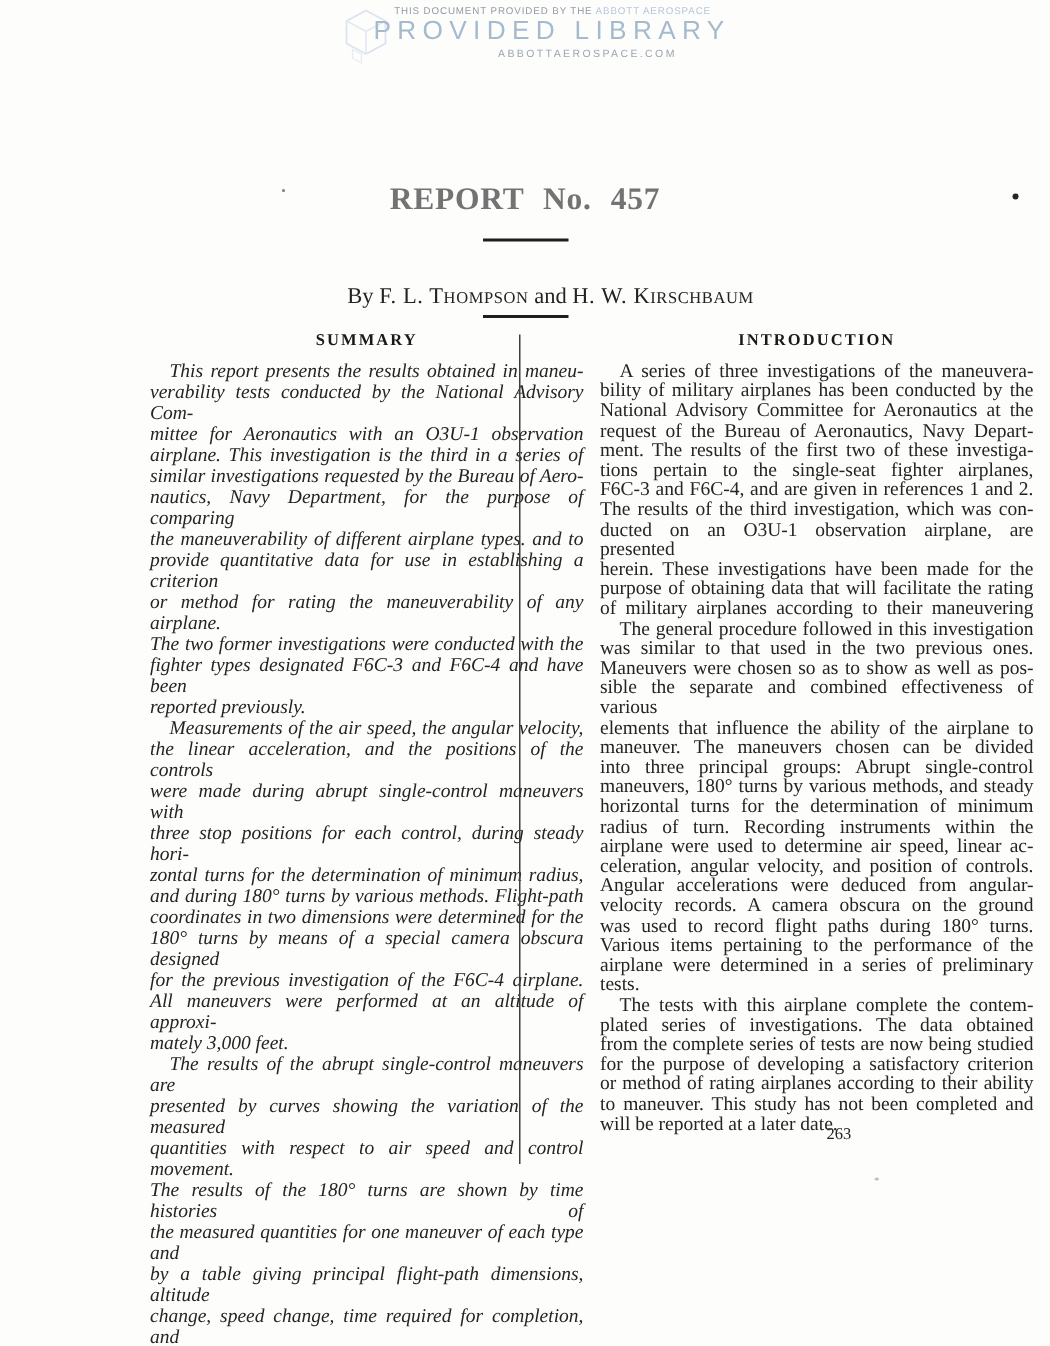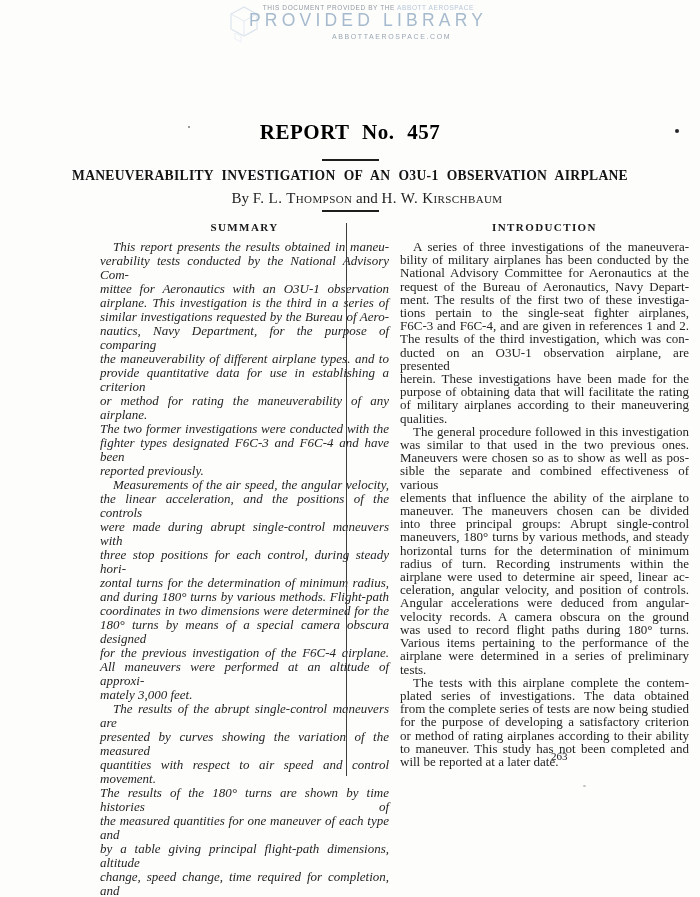--- a/index.html
+++ b/index.html
@@ -37,21 +37,21 @@
     color:#9aa6b3; white-space:nowrap;
   }
   .wm-logo { position:absolute; top:5px; left:229px; opacity:0.85; }
 
   
   .report-no {
     position:absolute; top:120px; left:0; width:700px;
     text-align:center;
     font-size:21px; font-weight:bold;
     word-spacing:7px; letter-spacing:0.5px;
-    color:#000000; white-space:nowrap;
+    color:#737373; white-space:nowrap;
   }
   .rule {
     position:absolute; left:322px; width:57px; height:2px;
     background:#1e1e1e;
   }
   .rule1 { top:159px; }
   .rule2 { top:210px; }
   .main-title {
     position:absolute; top:168px; left:72px; width:556px; margin:0;
     font-size:13.6px; font-weight:bold; letter-spacing:0.3px;
@@ -110,21 +110,20 @@
   </div>
   <div class="wm-line1">
     <span>THIS DOCUMENT PROVIDED BY THE</span>
     <span class="wm-brand">ABBOTT AEROSPACE</span>
   </div>
   <div class="wm-title">PROVIDED LIBRARY</div>
   <div class="wm-site">ABBOTTAEROSPACE.COM</div>
 
   <div class="report-no">REPORT No. 457</div>
   <div class="rule rule1"></div>
-  <h1 class="main-title">MANEUVERABILITY INVESTIGATION OF AN O3U-1 OBSERVATION AIRPLANE</h1>
   <div class="byline">
     <span>By</span>
     <span class="sc">F. L. Thompson</span>
     <span>and</span>
     <span class="sc">H. W. Kirschbaum</span>
   </div>
   <div class="rule rule2"></div>
 
   <div class="col col-left">
     <div class="col-heading">SUMMARY</div>
@@ -185,21 +184,20 @@
 National Advisory Committee for Aeronautics at the
 request of the Bureau of Aeronautics, Navy Depart-
 ment. The results of the first two of these investiga-
 tions pertain to the single-seat fighter airplanes,
 F6C-3 and F6C-4, and are given in references 1 and 2.
 The results of the third investigation, which was con-
 ducted on an O3U-1 observation airplane, are presented
 herein. These investigations have been made for the
 purpose of obtaining data that will facilitate the rating
 of military airplanes according to their maneuvering</div>
-        <div class="p-last">qualities.</div>
       </div>
       <div class="para">
         <div class="p-lines">The general procedure followed in this investigation
 was similar to that used in the two previous ones.
 Maneuvers were chosen so as to show as well as pos-
 sible the separate and combined effectiveness of various
 elements that influence the ability of the airplane to
 maneuver. The maneuvers chosen can be divided
 into three principal groups: Abrupt single-control
 maneuvers, 180° turns by various methods, and steady

